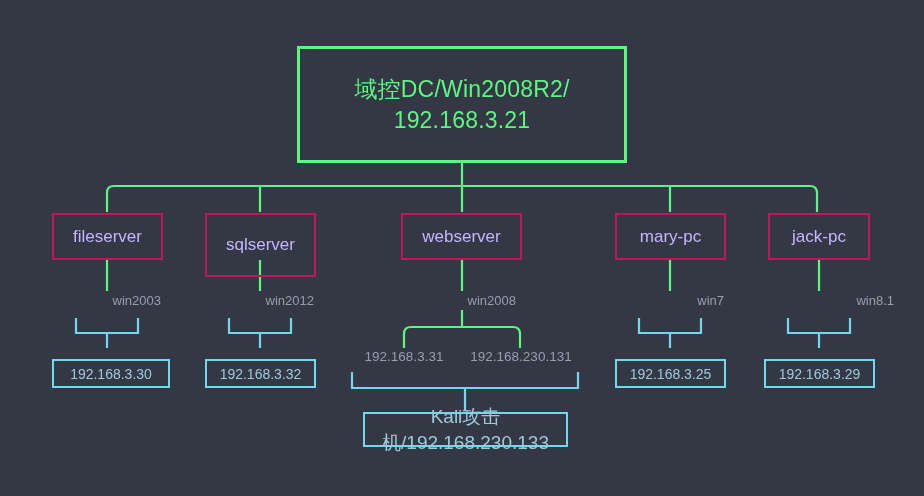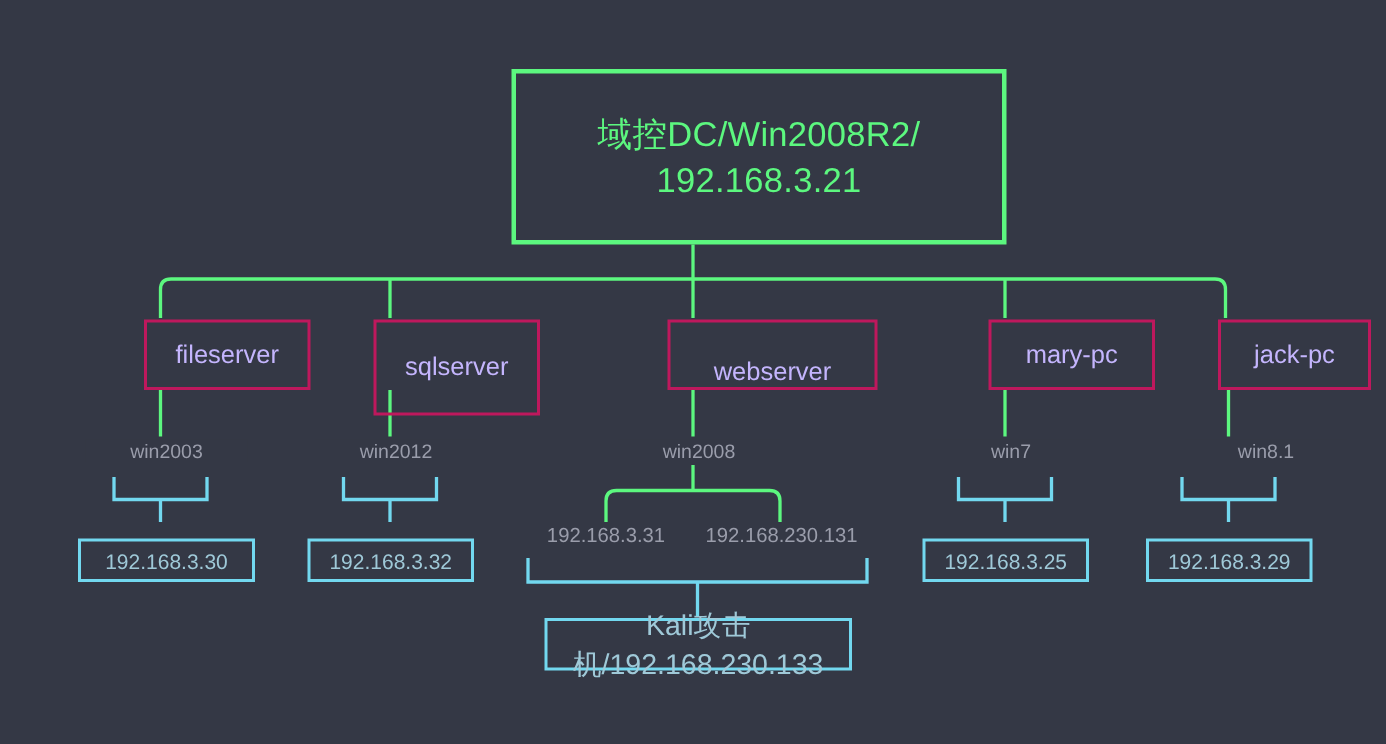--- a/index.html
+++ b/index.html
@@ -26,39 +26,38 @@
     pointer-events: none;
   }
   .node {
     position: absolute;
     box-sizing: border-box;
     display: flex;
     align-items: center;
     justify-content: center;
     text-align: center;
     z-index: 2;
-    margin-left: 44px;
   }
   .root-node {
     border: 3px solid #5cf77f;
     color: #5cf77f;
     font-size: 23px;
     line-height: 1.32;
     letter-spacing: 0.2px;
   }
   .host-node {
     border: 2px solid #be185d;
     color: #c4b5fd;
     font-size: 17px;
   }
   .os-label {
     position: absolute;
     color: #9a9dab;
     font-size: 13px;
-    text-align: center;
+    text-align: right;
     z-index: 2;
     background: #343845;
     padding: 0 4px;
   }
   .ip-box {
     position: absolute;
     box-sizing: border-box;
     border: 2px solid #72d8ef;
     color: #9fc9d8;
     font-size: 14px;
@@ -127,21 +126,21 @@
       <div>192.168.3.21</div>
     </div>
   </div>
 
   <div class="node host-node" style="left:52px; top:213px; width:111px; height:47px;">
     <span>fileserver</span>
   </div>
   <div class="node host-node" style="left:205px; top:213px; width:111px; height:64px;">
     <span>sqlserver</span>
   </div>
-  <div class="node host-node" style="left:401px; top:213px; width:140px; height:47px;align-items:flex-end;">
+  <div class="node host-node" style="left:401px; top:213px; width:121px; height:47px;">
     <span>webserver</span>
   </div>
   <div class="node host-node" style="left:615px; top:213px; width:111px; height:47px;">
     <span>mary-pc</span>
   </div>
   <div class="node host-node" style="left:768px; top:213px; width:102px; height:47px;">
     <span>jack-pc</span>
   </div>
 
   <div class="os-label" style="left:57px; top:293px; width:100px;">win2003</div>

